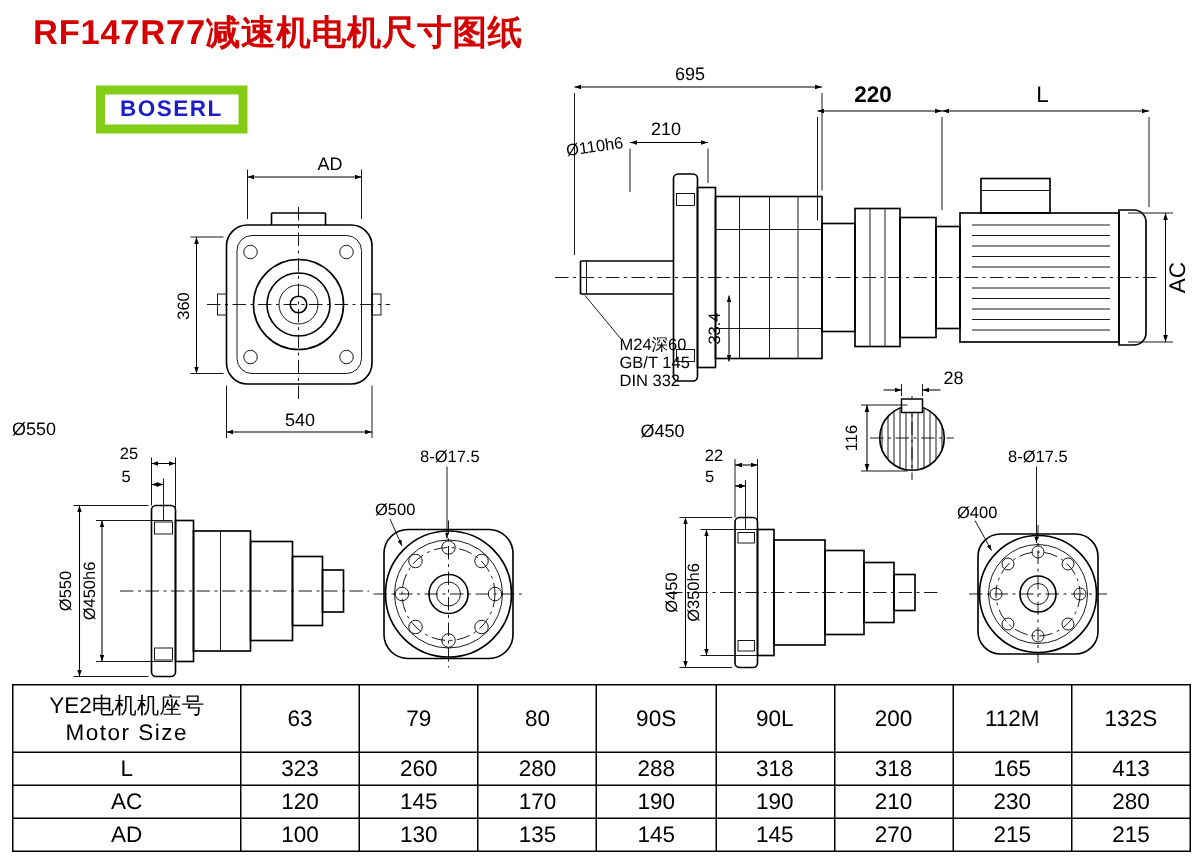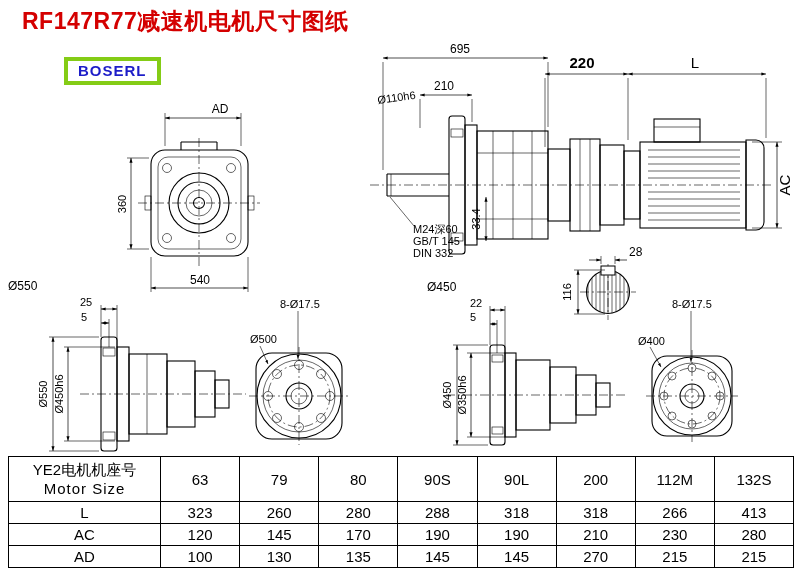--- a/index.html
+++ b/index.html
@@ -1,20 +1,20 @@
 <!DOCTYPE html>
 <html><head>
 <meta charset="utf-8">
 <style>
   * { margin:0; padding:0; box-sizing:border-box; }
   html,body { width:800px; height:572px; background:#ffffff; }
   body { font-family:"Liberation Sans", sans-serif; position:relative; overflow:hidden; color:#000; }
   .page { position:absolute; left:0; top:0; width:800px; height:572px; background:#fff; }
   .title { position:absolute; left:8px; top:6px; font-size:23px; font-weight:bold; color:#d40000; letter-spacing:0.5px; white-space:nowrap;margin-left:14px; }
-  .logo { position:absolute; left:64px; top:57px; border:4px solid #84cc16; padding:1px 10px; background:#fff; }
+  .logo { position:absolute; left:64px; top:57px; border:6px solid #84cc16; padding:1px 10px; background:#fff; }
   .logo span { color:#1d1dc8; font-weight:bold; font-size:15px; letter-spacing:1px; }
   svg.sheet { position:absolute; left:0; top:0; }
   svg text { font-family:"Liberation Sans", sans-serif; fill:#000; }
   .ol { stroke:#000; stroke-width:1.1; fill:none; }
   .tl { stroke:#000; stroke-width:0.6; fill:none; }
   .cl { stroke:#000; stroke-width:0.6; fill:none; stroke-dasharray:9 3 2 3; }
   .dm { stroke:#000; stroke-width:0.7; fill:none; }
   .t11 { font-size:11px; } .t12 { font-size:12px; } .t14 { font-size:15px; } .b { font-weight:bold; }
   .dim-table { position:absolute; left:8px; top:456px; width:786px; border-collapse:collapse; table-layout:fixed;border-radius:15px; }
   .dim-table th, .dim-table td { border:1px solid #000; text-align:center; vertical-align:middle; font-weight:normal; font-size:15px; padding:0; color:#000; background:#fff; }
@@ -302,21 +302,21 @@
         <th>132S</th>
       </tr>
       <tr>
         <td>L</td>
         <td>323</td>
         <td>260</td>
         <td>280</td>
         <td>288</td>
         <td>318</td>
         <td>318</td>
-        <td>266</td>
+        <td>165</td>
         <td>413</td>
       </tr>
       <tr>
         <td>AC</td>
         <td>120</td>
         <td>145</td>
         <td>170</td>
         <td>190</td>
         <td>190</td>
         <td>210</td>

